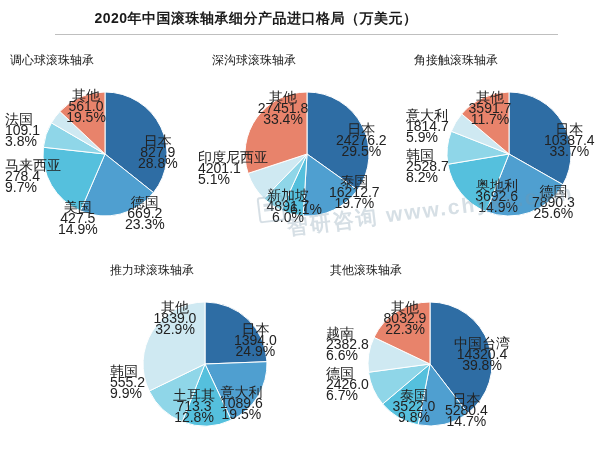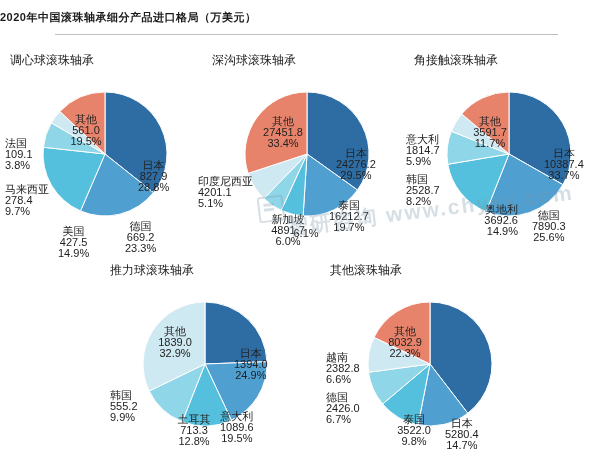--- a/index.html
+++ b/index.html
@@ -6,38 +6,38 @@
   body{
     width:613px;height:456px;
     background:#ffffff;
     font-family:"Liberation Sans","DejaVu Sans",sans-serif;
     position:relative;
     overflow:hidden;
   }
   #page{position:absolute;left:0;top:0;width:613px;height:456px;}
   .title{
     position:absolute;left:0;top:10px;width:512px;
-    font-size:11px;font-weight:bold;color:#1a1a1a;
+    text-align:center;
+    font-size:14px;font-weight:bold;color:#1a1a1a;
     letter-spacing:0.5px;
   }
   .title-rule{
     position:absolute;left:55px;top:34px;width:503px;height:1px;background:#bfbfbf;
   }
   .panel{position:absolute;}
   .panel-title{
     position:absolute;width:100%;text-align:left;
     font-size:12px;color:#222;top:0;left:0;
   }
   .pie-wrap{position:absolute;}
   .lbl{
     position:absolute;
-    font-size:11px;line-height:11px;
+    font-size:14px;line-height:11px;
     color:#222;
     white-space:nowrap;
-    margin-top:24px;
   }
   .lbl.c{text-align:center;}
   .lbl.r{}
   .lbl.l{text-align:center;}
   .lbl b{font-weight:normal;display:block;}
   .watermark{
     position:absolute;left:258px;top:196px;
     font-size:21px;color:rgba(120,150,170,0.30);
     font-weight:bold;letter-spacing:2px;
     transform:rotate(-7deg);
@@ -276,20 +276,25 @@
         <path d="M 0 0 L -11.92 60.84 A 62 62 0 0 1 -47.36 40.01 Z" fill="#55c0dd" stroke="#ffffff" stroke-width="1"></path>
 
         <path d="M 0 0 L -47.36 40.01 A 62 62 0 0 1 -61.45 8.24 Z" fill="#8fd6e8" stroke="#ffffff" stroke-width="1"></path>
 
         <path d="M 0 0 L -61.45 8.24 A 62 62 0 0 1 -55.96 -26.67 Z" fill="#cfe9f2" stroke="#ffffff" stroke-width="1"></path>
 
         <path d="M 0 0 L -55.96 -26.67 A 62 62 0 0 1 0 -62 Z" fill="#e8836b" stroke="#ffffff" stroke-width="1"></path>
       </g>
     </svg>
 
+    <div class="lbl l" style="left:124px;top:76px;">
+      <b>中国台湾</b>
+      <b>14320.4</b>
+      <b>39.8%</b>
+    </div>
     <div class="lbl l" style="left:115px;top:132px;">
       <b>日本</b>
       <b>5280.4</b>
       <b>14.7%</b>
     </div>
     <div class="lbl c" style="left:58px;top:128px;width:52px;">
       <b>泰国</b>
       <b>3522.0</b>
       <b>9.8%</b>
     </div>

